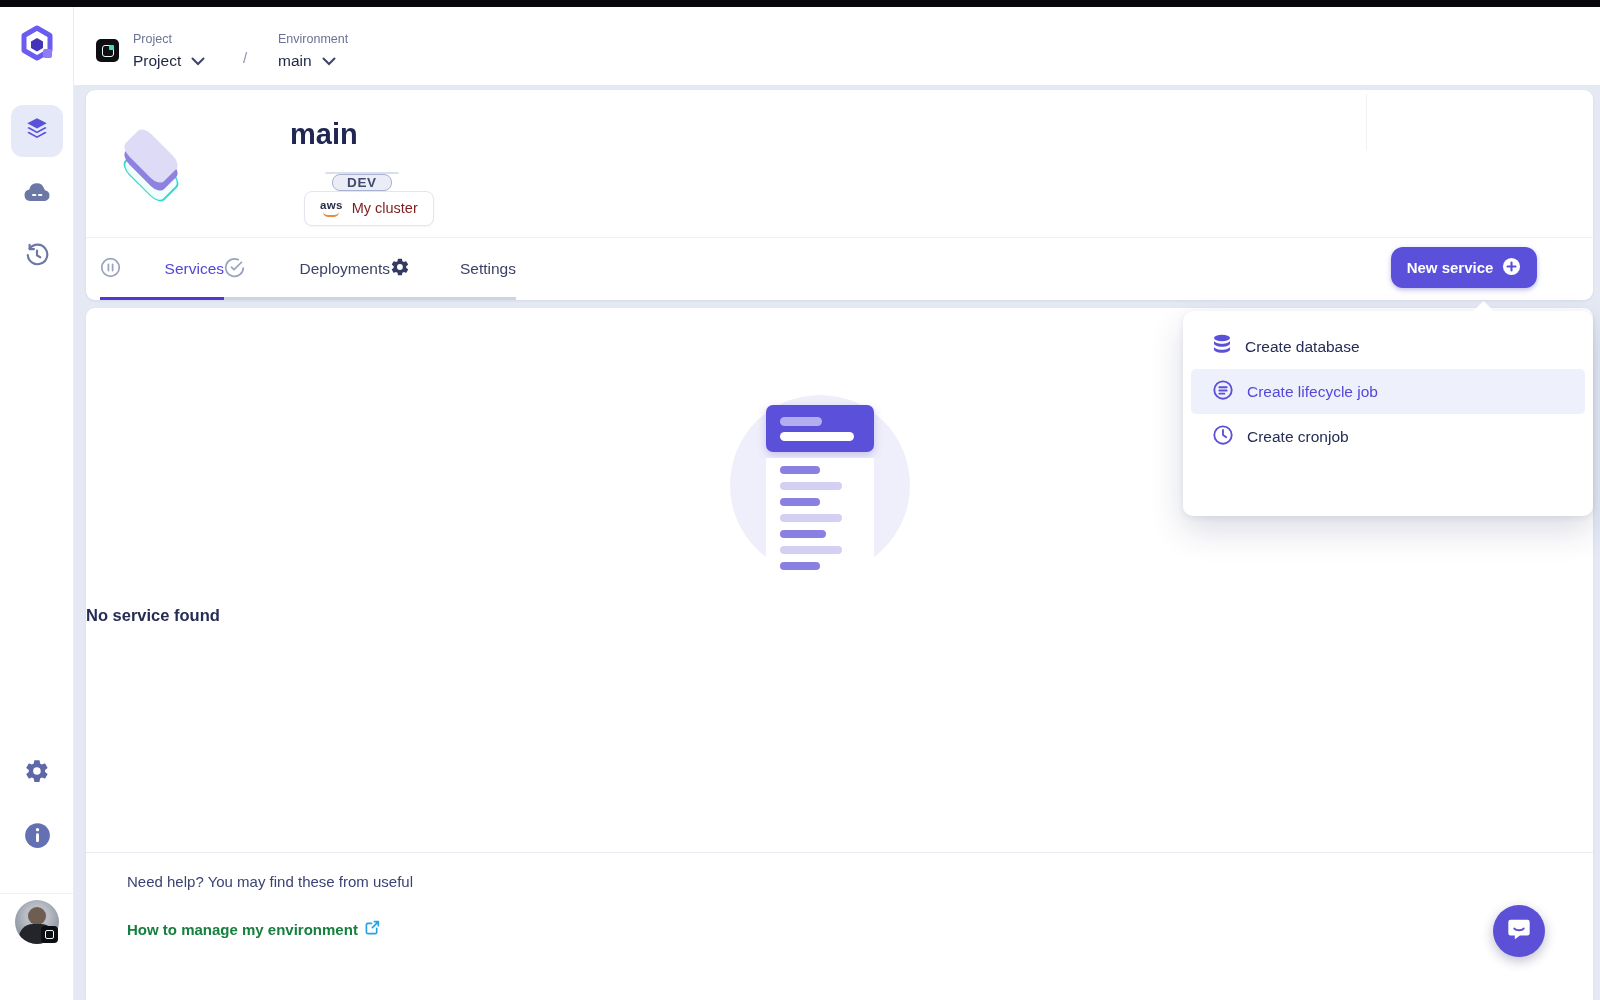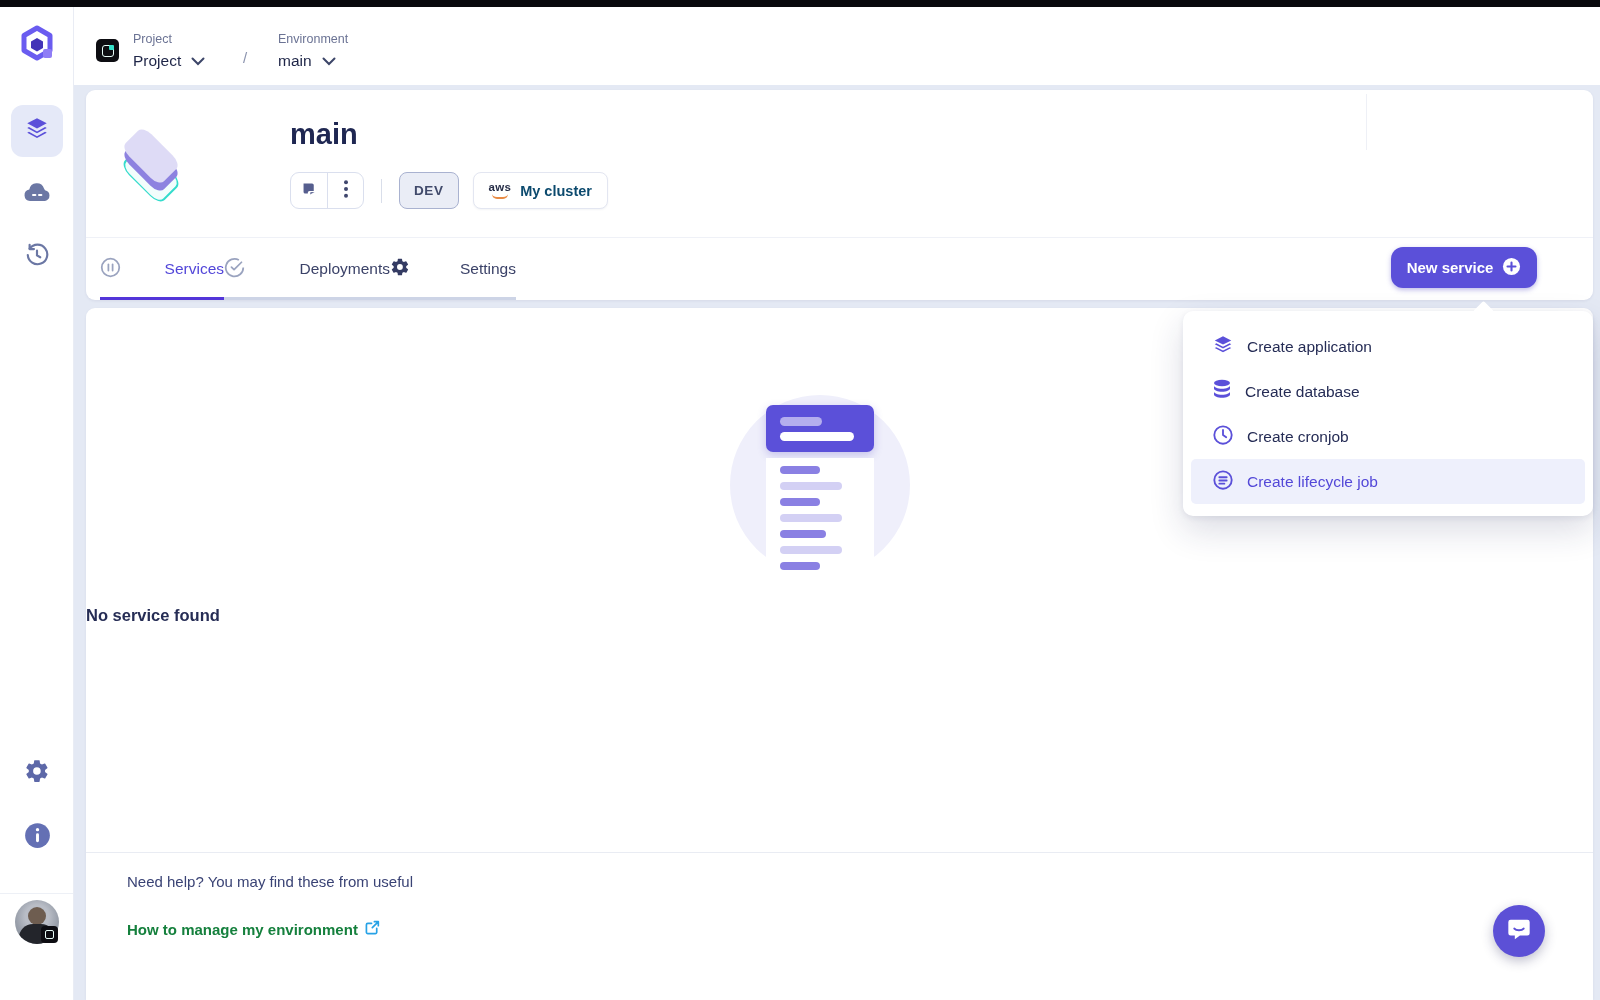--- a/index.html
+++ b/index.html
@@ -28,31 +28,31 @@
   .avatar .head { position:absolute; left:13px; top:7px; width:18px; height:18px; border-radius:50%; background:#6e5d50; }
   .avatar .body { position:absolute; left:4px; top:24px; width:36px; height:24px; border-radius:14px 14px 0 0; background:#23252b; }
   .avatar-badge { position:absolute; left:41px; top:841px; width:17px; height:17px; background:#0d0d12; border-radius:4px; display:flex; align-items:center; justify-content:center; }
   .avatar-badge .inner { width:9px; height:9px; border:1.4px solid #e8fcf8; border-radius:2px; }
 
   
   .header-card { position:absolute; left:86px; top:90px; width:1507px; height:210px; background:#ffffff; border-radius:9px; box-shadow:0 1px 3px rgba(25,35,80,0.07); }
   .hc-divider { position:absolute; left:0; top:147px; width:100%; height:1px; background:#eff1f7; }
   .env-illustration { position:absolute; left:26px; top:22px; }
   .page-title { position:absolute; left:204px; top:118px; font-size:29px; font-weight:700; color:#1f2752; top:28px; }
-  .controls-row { position:absolute; left:204px; top:82px; height:37px; display:flex; align-items:center; }
+  .controls-row { position:absolute; left:204px; top:82px; height:37px; display:flex; align-items:center;flex-direction:column; }
   .icon-group { display:flex; height:37px; border:1px solid #dadfee; border-radius:9px; background:#fff; overflow:hidden; }
   .icon-group .cell { width:36px; height:100%; display:flex; align-items:center; justify-content:center; cursor:pointer; }
   .icon-group .cell + .cell { border-left:1px solid #dadfee; }
   .v-sep { width:1px; height:24px; background:#d9deea; margin:0 17px; }
   .env-badge { height:37px; min-width:55px; padding:0 14px; border-radius:8px; background:#eaedf6; border:1px solid #a9b2d0; color:#414a6b; font-size:13.5px; font-weight:700; letter-spacing:0.6px; display:flex; align-items:center; justify-content:center; }
   .cluster-chip { height:37px; margin-left:14px; padding:8px 15px; border-radius:8px; background:#fff; border:1px solid #e3e6f1; box-shadow:0 1px 2px rgba(25,35,80,0.05); display:flex; align-items:center; gap:9px; cursor:pointer; }
   .aws-logo { display:flex; flex-direction:column; align-items:center; line-height:1; }
   .aws-word { font-size:11.5px; font-weight:700; color:#272e48; letter-spacing:0.3px; }
   .aws-smile { width:16px; height:5px; border-bottom:2px solid #e88a44; border-radius:0 0 9px 9px; margin-top:0px; }
-  .cluster-name { font-size:14.5px; color:#0c4a6e; font-weight:700; }
+  .cluster-name { font-size:14.5px; color:#7f1d1d; font-weight:400; }
 
   .tabs-row { position:absolute; left:14px; top:148px; height:62px; display:flex; }
   .tab { position:relative; height:100%; display:flex; align-items:center; justify-content:space-between; gap:10px; cursor:pointer; }
   .tab .lbl { font-size:15.5px; font-weight:500; color:#3b4268; }
   .tab.active .lbl { color:#5246d9; }
   .tab .underline { position:absolute; left:0; bottom:0; width:100%; height:3px; background:#cdd4e6; }
   .tab.active .underline { background:#5335d9; }
   .tab-vdivider { position:absolute; left:1280px; top:4px; width:1px; height:56px; background:#eef0f6; }
   .new-service-btn { position:absolute; left:1305px; top:157px; width:146px; height:41px; border-radius:12px; background:#5b50d9; color:#ffffff; font-size:15px; font-weight:600; display:flex; align-items:center; justify-content:center; gap:9px; cursor:pointer; box-shadow:0 2px 5px rgba(70,60,190,0.35); border:none; font-family:"Liberation Sans",sans-serif; }
 
@@ -307,62 +307,52 @@
         <path d="M12.5 9 v4 a1.5 1.5 0 0 1 -1.5 1.5 H3 A1.5 1.5 0 0 1 1.5 13 V5 A1.5 1.5 0 0 1 3 3.5 h4"></path>
         <path d="M10 1.8 h4.2 v4.2 M14 2 L7.8 8.2"></path>
       </svg>
     </span>
   </div>
 </div>
 
 <div class="dropdown">
   <div class="arrow"></div>
 
-  <div class="menu-item">
-    <span>
-      <svg width="22" height="22" viewBox="0 0 24 24" fill="#5b50d9">
-        <path d="M12 2.5 L21 7 12 11.5 3 7 Z"></path>
-        <path d="M4.8 10.2 L12 13.9 19.2 10.2 21 11.2 12 15.8 3 11.2 Z"></path>
-        <path d="M4.8 14.4 L12 18.1 19.2 14.4 21 15.4 12 20 3 15.4 Z"></path>
-      </svg>
-    </span>
-    <span class="lbl">Create application</span>
-  </div>
 
   <div class="menu-item">
     <span>
       <svg width="20" height="22" viewBox="0 0 20 22" fill="#5b50d9">
         <ellipse cx="10" cy="4" rx="8" ry="3.2"></ellipse>
         <path d="M2 6.5 c0 1.8 3.6 3.2 8 3.2 s8 -1.4 8 -3.2 v3 c0 1.8 -3.6 3.2 -8 3.2 s-8 -1.4 -8 -3.2 Z"></path>
         <path d="M2 12.5 c0 1.8 3.6 3.2 8 3.2 s8 -1.4 8 -3.2 v3 c0 1.8 -3.6 3.2 -8 3.2 s-8 -1.4 -8 -3.2 Z"></path>
       </svg>
     </span>
     <span class="lbl">Create database</span>
-  </div>
-
-  <div class="menu-item">
-    <span>
-      <svg width="22" height="22" viewBox="0 0 24 24" fill="none" stroke="#5b50d9" stroke-width="2">
-        <circle cx="12" cy="12" r="9.5"></circle>
-        <path d="M12 6.5 V12 l3.5 2.5" stroke-linecap="round" stroke-linejoin="round"></path>
-      </svg>
-    </span>
-    <span class="lbl">Create cronjob</span>
   </div>
 
   <div class="menu-item highlight">
     <span>
       <svg width="22" height="22" viewBox="0 0 24 24" fill="none" stroke="#5b50d9" stroke-width="2">
         <circle cx="12" cy="12" r="9.5"></circle>
         <line x1="8" y1="9" x2="16" y2="9" stroke-linecap="round"></line>
         <line x1="8" y1="12.5" x2="16" y2="12.5" stroke-linecap="round"></line>
         <line x1="8" y1="16" x2="13.5" y2="16" stroke-linecap="round"></line>
       </svg>
     </span>
     <span class="lbl">Create lifecycle job</span>
+  </div>
+
+  <div class="menu-item">
+    <span>
+      <svg width="22" height="22" viewBox="0 0 24 24" fill="none" stroke="#5b50d9" stroke-width="2">
+        <circle cx="12" cy="12" r="9.5"></circle>
+        <path d="M12 6.5 V12 l3.5 2.5" stroke-linecap="round" stroke-linejoin="round"></path>
+      </svg>
+    </span>
+    <span class="lbl">Create cronjob</span>
   </div>
 </div>
 
 <div class="chat-launcher">
   <span>
     <svg width="26" height="26" viewBox="0 0 28 28">
       <path d="M5 4 h18 a2.5 2.5 0 0 1 2.5 2.5 v12 a2.5 2.5 0 0 1 -2.5 2.5 h-8 l-5.5 4 v-4 H5 a2.5 2.5 0 0 1 -2.5 -2.5 v-12 A2.5 2.5 0 0 1 5 4 Z" fill="#ffffff"></path>
       <path d="M9 13.5 c2 2.4 8 2.4 10 0" fill="none" stroke="#5c50d6" stroke-width="2.2" stroke-linecap="round"></path>
     </svg>
   </span>

